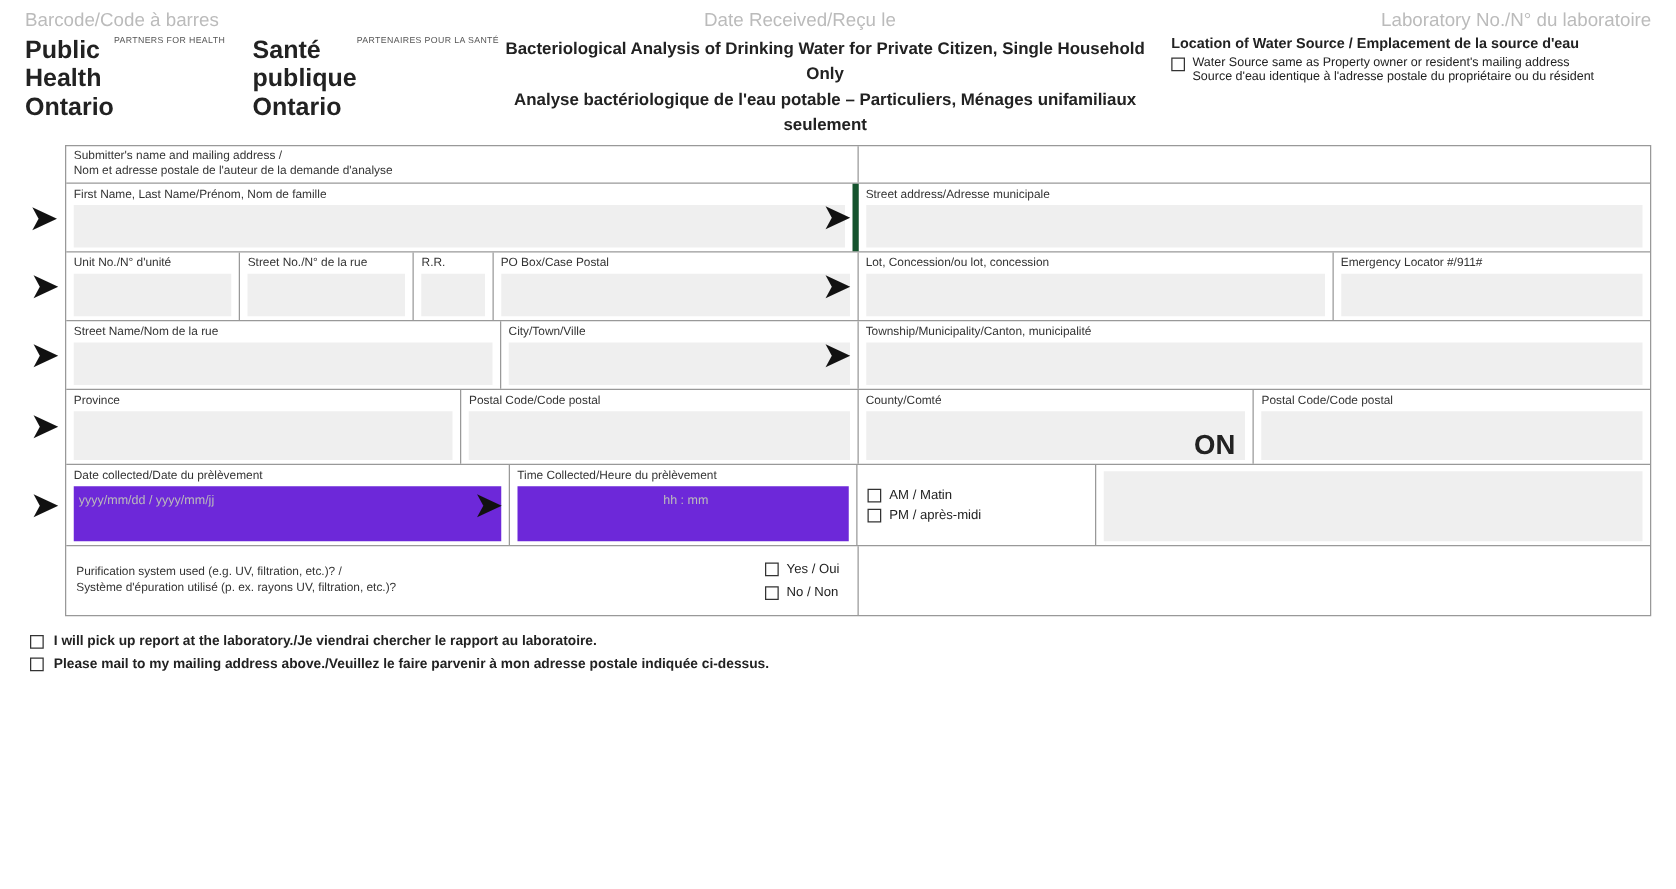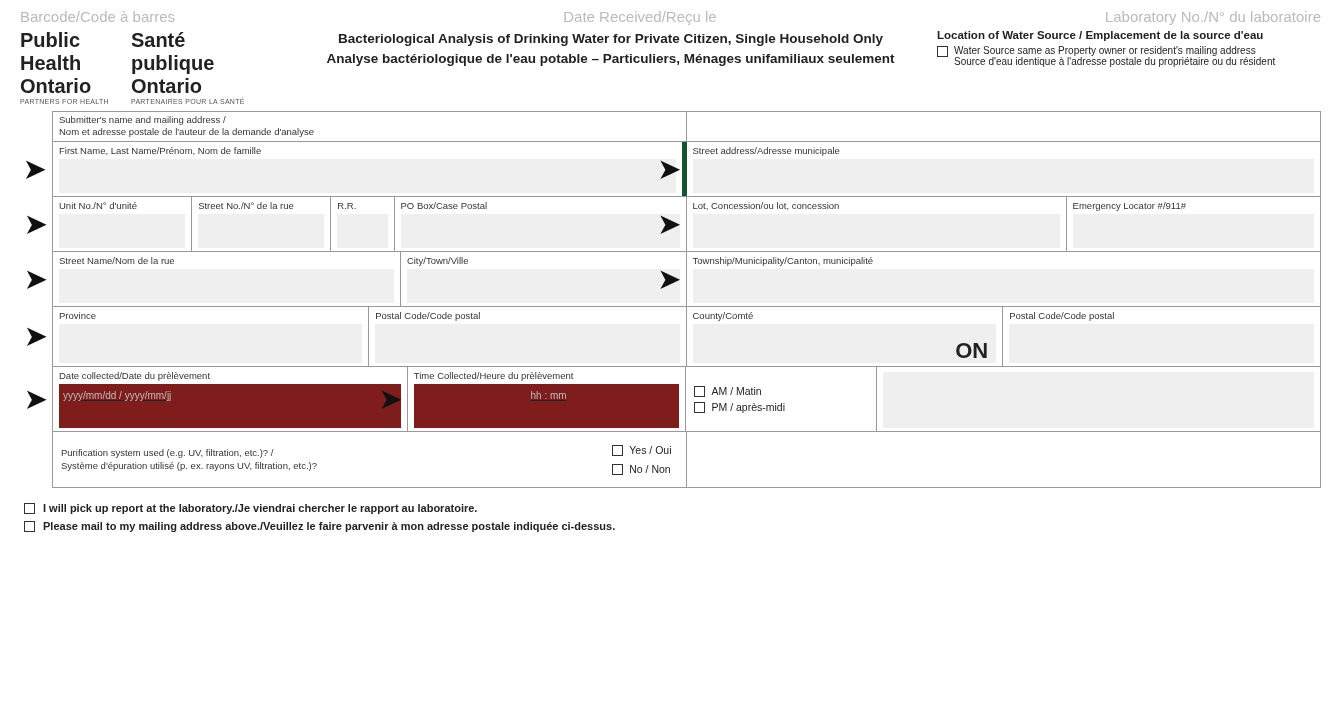--- a/index.html
+++ b/index.html
@@ -104,22 +104,21 @@
     }
 
     .cell-input {
       flex: 1;
       background: #efefef;
       margin-top: 2px;
       min-height: 24px;
     }
 
     .cell-input.white {
-      background: #7f1d1d;
-      text-decoration: underline;
+      background: #6d28d9;
     }
 
     .placeholder-text {
       font-size: 10px;
       color: #bbb;
       padding-top: 6px;
       padding-left: 4px;
     }
 
     .am-pm-cell {
@@ -155,21 +154,21 @@
     .on-text {
       font-size: 22px;
       font-weight: bold;
       text-align: right;
       padding-right: 8px;
       padding-top: 4px;
     }
 
     .logo-block {
       display: flex;
-      flex-direction: column;
+      flex-direction: row;
     }
 
     .logo-name {
       font-size: 20px;
       font-weight: bold;
       line-height: 1.15;
     }
 
     .logo-sub {
       font-size: 7px;

